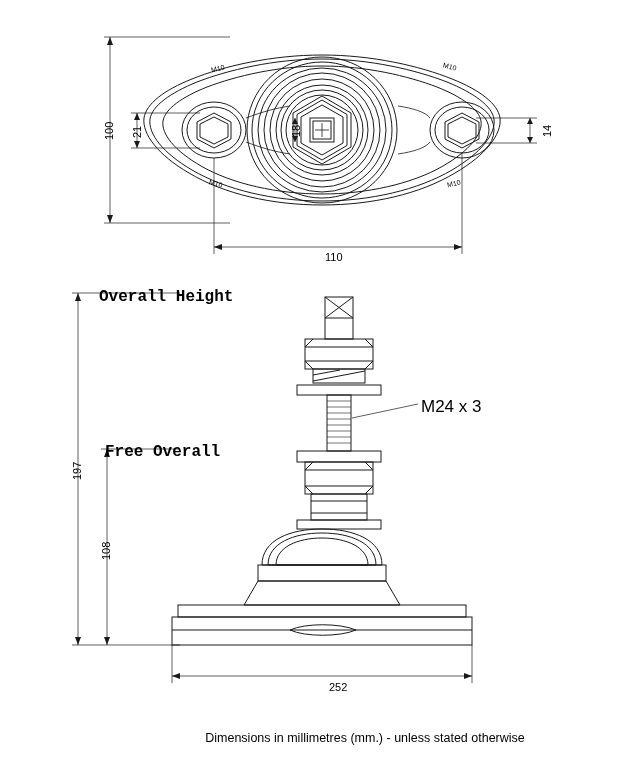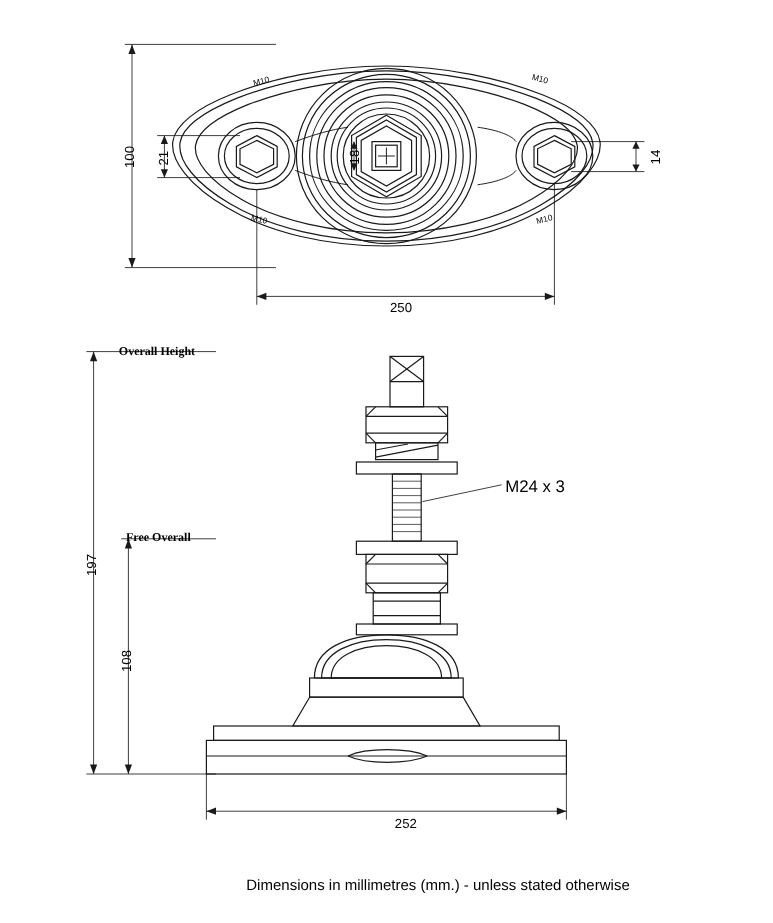--- a/index.html
+++ b/index.html
@@ -31,30 +31,30 @@
     font-size: 11px;
     color: #000000;
     white-space: nowrap;
   }
   .dim-label.rot {
     transform: rotate(-90deg);
     transform-origin: 0 0;
   }
   .bold-label {
     position: absolute;
-    font-family: Liberation Serif, serif;
-    font-size: 10px;
+    font-family: Liberation Mono, monospace;
+    font-size: 16px;
     font-weight: bold;
     color: #000000;
     white-space: nowrap;
   }
   .thread-label {
     position: absolute;
     font-family: "Liberation Sans", sans-serif;
-    font-size: 14px;
+    font-size: 17px;
     color: #000000;
     white-space: nowrap;
   }
   .m10-label {
     position: absolute;
     font-family: "Liberation Sans", sans-serif;
     font-size: 7px;
     color: #000000;
     white-space: nowrap;
   }
@@ -272,21 +272,21 @@
 
         <line x1="352" y1="418" x2="418" y2="404"></line>
       </g>
     </g>
   </svg>
 
   <div class="dim-label rot" style="left:103px; top:140px;">100</div>
   <div class="dim-label rot" style="left:131px; top:138px;">21</div>
   <div class="dim-label rot" style="left:290px; top:137px;">18</div>
   <div class="dim-label rot" style="left:541px; top:137px;">14</div>
-  <div class="dim-label" style="left:325px; top:251px;">250</div>
+  <div class="dim-label" style="left:325px; top:251px;">110</div>
 
   <div class="m10-label" style="left:211px; top:65px; transform:rotate(-14deg);">M10</div>
   <div class="m10-label" style="left:443px; top:63px; transform:rotate(14deg);">M10</div>
   <div class="m10-label" style="left:209px; top:180px; transform:rotate(14deg);">M10</div>
   <div class="m10-label" style="left:447px; top:180px; transform:rotate(-14deg);">M10</div>
 
   <div class="bold-label" style="left:99px; top:288px;">Overall Height</div>
   <div class="bold-label" style="left:105px; top:443px;">Free Overall</div>
 
   <div class="dim-label rot" style="left:71px; top:480px;">197</div>

